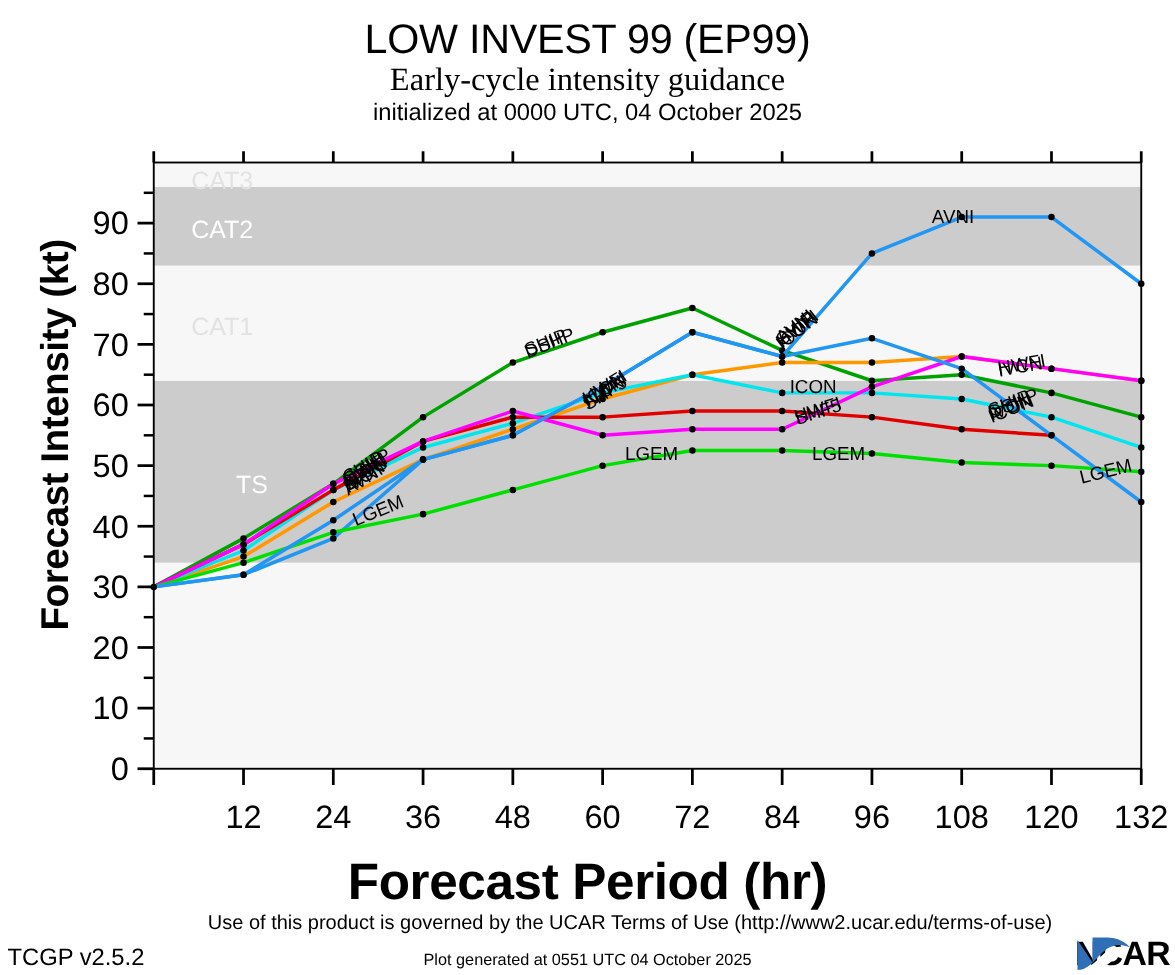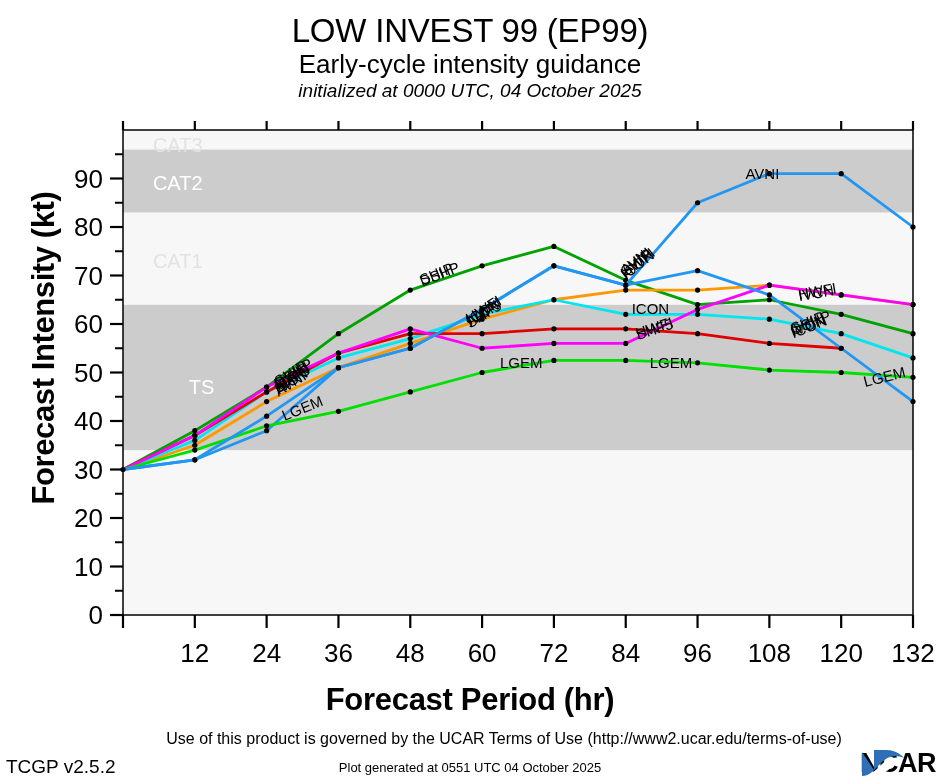--- a/index.html
+++ b/index.html
@@ -6,32 +6,32 @@
   body{
     width:940px;height:780px;background:#ffffff;
     font-family:"Liberation Sans", sans-serif;
     color:#000;overflow:hidden;position:relative;
   }
   #root{position:relative;width:940px;height:780px;}
 
   
   .title-block{position:absolute;left:0;top:0;width:940px;text-align:center;}
   .t1{font-size:33px;line-height:37px;margin-top:12px;letter-spacing:-0.2px;}
-  .t2{font-size:26px;line-height:30px;}
-  .t3{font-size:19px;line-height:24px;font-style:italic;}
+  .t2{font-size:26px;line-height:30px;font-family:Liberation Serif, serif;}
+  .t3{font-size:19px;line-height:24px;}
 
   
   .ylabel{
     position:absolute;left:-206px;top:330px;width:500px;
     transform:rotate(-90deg);transform-origin:center center;
     text-align:center;font-size:31px;font-weight:bold;letter-spacing:-0.4px;
   }
   .xlabel{
     position:absolute;left:0;top:682px;width:940px;text-align:center;
-    font-size:31px;font-weight:bold;letter-spacing:-0.3px;
+    font-size:41px;font-weight:bold;letter-spacing:-0.3px;
   }
 
   
   .terms{position:absolute;left:0;top:730px;width:940px;text-align:center;font-size:16px;margin-left:34px;}
   .plotgen{position:absolute;left:0;top:760px;width:940px;text-align:center;font-size:13px;}
   .tcgp{position:absolute;left:6px;top:756px;font-size:19px;text-align:right;}
   .ncar{position:absolute;right:4px;top:748px;height:30px;display:flex;align-items:center;}
   .ncar-text{font-size:27px;font-weight:bold;letter-spacing:-0.5px;color:#000;}
 
   svg{position:absolute;left:0;top:0;}

